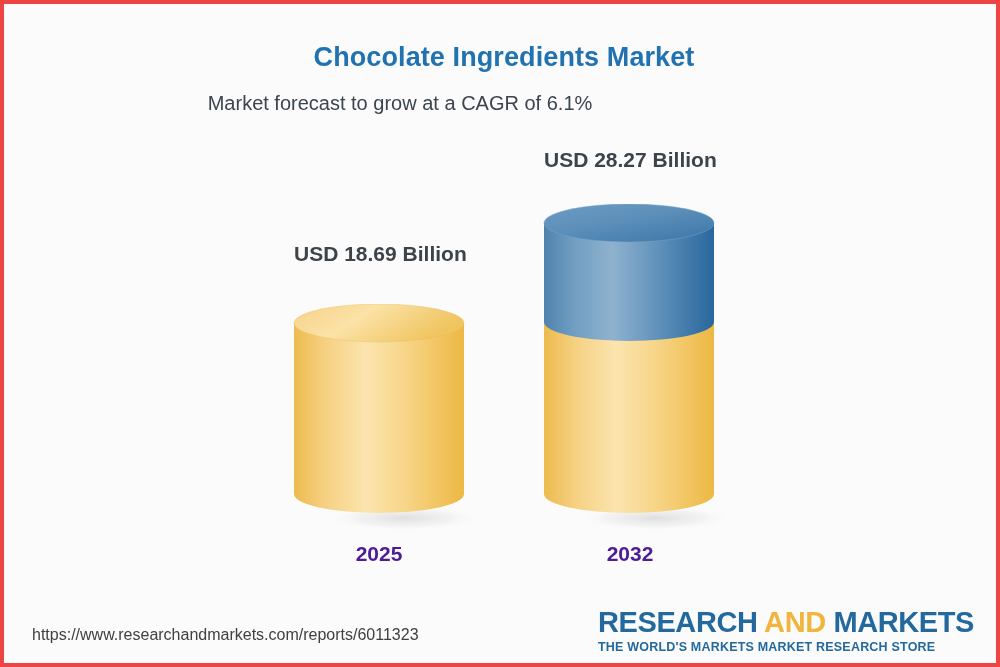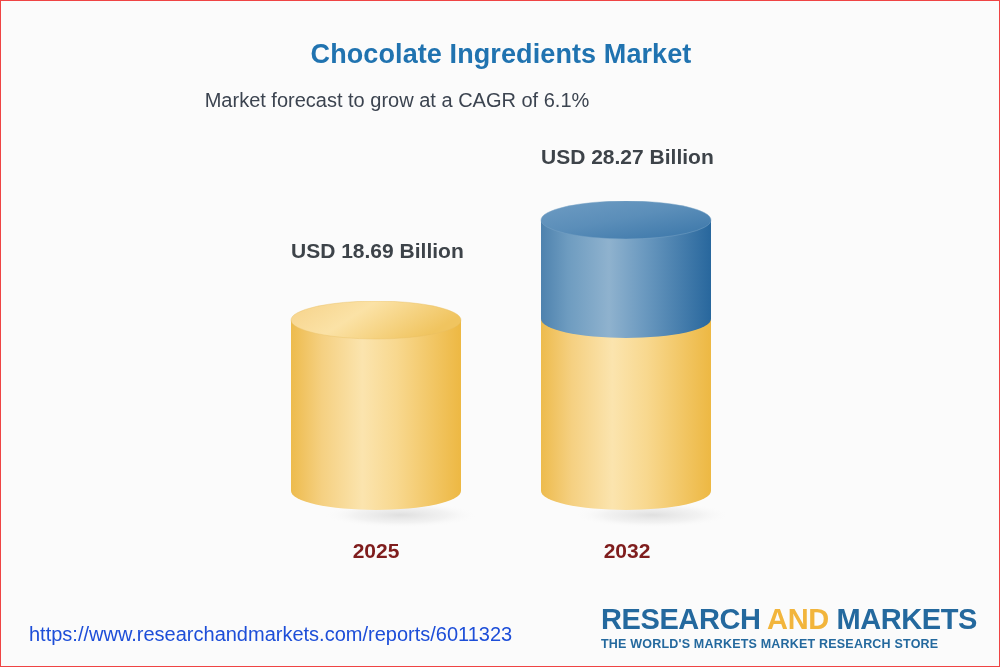--- a/index.html
+++ b/index.html
@@ -13,21 +13,21 @@
     font-family: "Liberation Sans", sans-serif;
     overflow: hidden;
   }
 
   #chart-card {
     position: relative;
     width: 1000px;
     height: 667px;
     box-sizing: border-box;
     background: #fbfbfb;
-    border: 1px solid #ef4444;
+    border: 4px solid #ef4444;
     overflow: hidden;
   }
 
   
   #chart-title {
     position: absolute;
     left: 0;
     top: 38px;
     width: 1000px;
     text-align: center;
@@ -72,32 +72,32 @@
     white-space: nowrap;
   }
 
   
   .category-label {
     position: absolute;
     width: 100%;
     text-align: center;
     font-size: 21px;
     font-weight: bold;
-    color: #7f1d1d;
+    color: #4c1d95;
   }
 
   .cylinder-svg { display: block; }
 
   
   #footer-url {
     position: absolute;
     left: 28px;
     top: 622px;
-    font-size: 20px;
-    color: #1d4ed8;
+    font-size: 16px;
+    color: #404040;
     font-family: "Liberation Sans", sans-serif;
   }
 
   #brand-logo {
     position: absolute;
     right: 22px;
     top: 604px;
   }
   #brand-wordmark {
     font-size: 29px;

